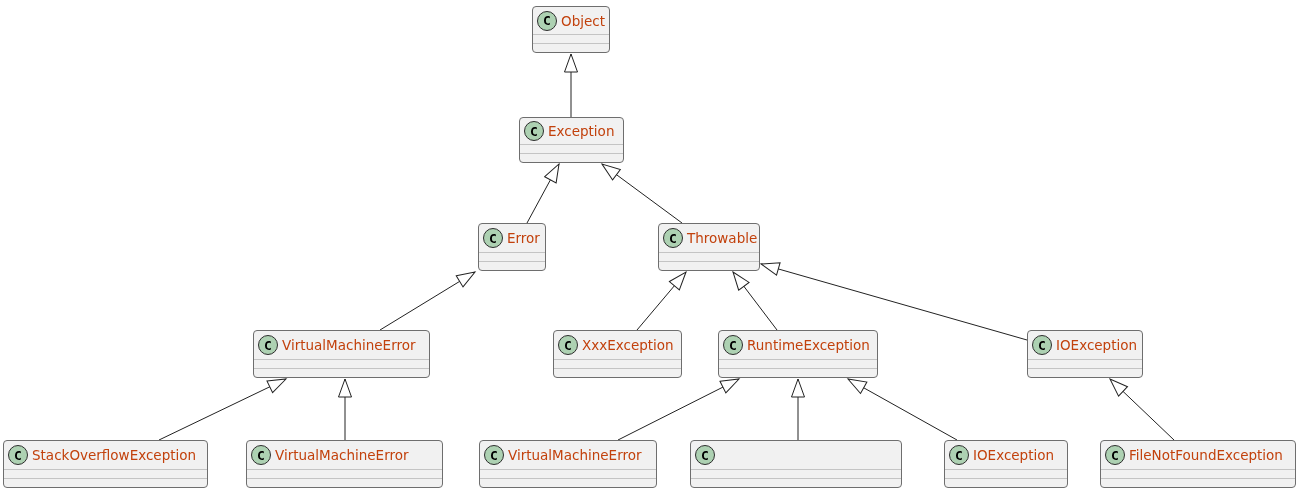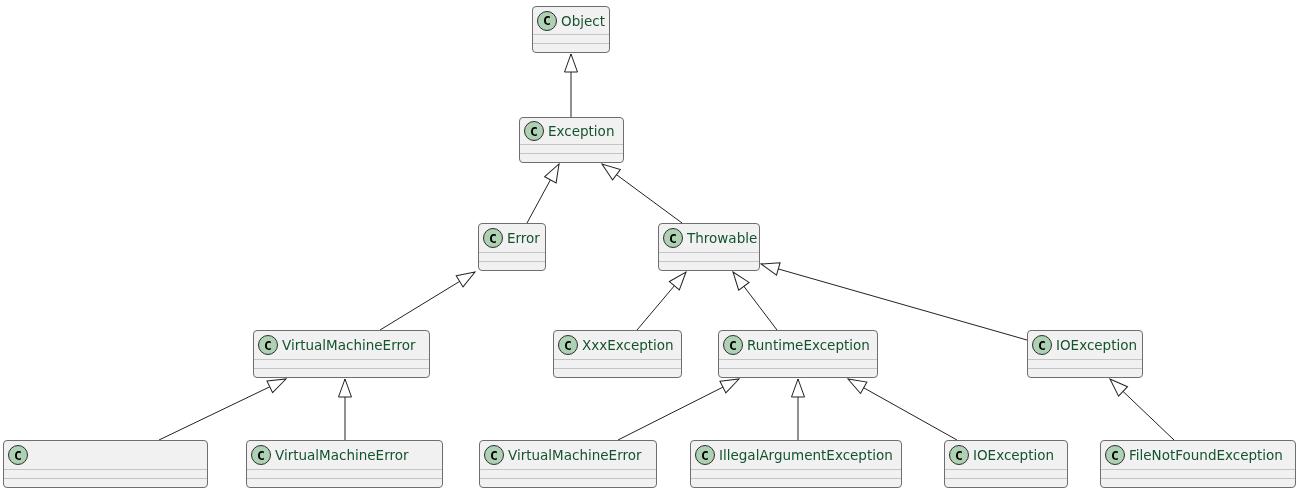--- a/index.html
+++ b/index.html
@@ -52,21 +52,21 @@
     justify-content: center;
     font-family: "DejaVu Sans Mono", "Liberation Mono", monospace;
     font-weight: bold;
     font-size: 13px;
     color: #000;
     flex: 0 0 auto;
   }
   .node .label {
     margin-left: 4px;
     font-size: 13.5px;
-    color: #14532d;
+    color: #c2410c;
   }
   .node .compartment {
     height: 8px;
     flex: 0 0 auto;
     border-top: 1px solid var(--separator, #c4c4c4);
   }
 </style>
 </head>
 <body>
 
@@ -152,20 +152,21 @@
         <div class="title">
           <span class="circle">C</span>
           <span class="label">IOException</span>
         </div>
         <div class="compartment"></div>
         <div class="compartment"></div>
       </div>
       <div class="node" style="left: 3px; top: 440px; width: 205px; height: 48px;">
         <div class="title">
           <span class="circle">C</span>
+          <span class="label">StackOverflowException</span>
         </div>
         <div class="compartment"></div>
         <div class="compartment"></div>
       </div>
       <div class="node" style="left: 246px; top: 440px; width: 197px; height: 48px;">
         <div class="title">
           <span class="circle">C</span>
           <span class="label">VirtualMachineError</span>
         </div>
         <div class="compartment"></div>
@@ -175,21 +176,20 @@
         <div class="title">
           <span class="circle">C</span>
           <span class="label">VirtualMachineError</span>
         </div>
         <div class="compartment"></div>
         <div class="compartment"></div>
       </div>
       <div class="node" style="left: 690px; top: 440px; width: 212px; height: 48px;">
         <div class="title">
           <span class="circle">C</span>
-          <span class="label">IllegalArgumentException</span>
         </div>
         <div class="compartment"></div>
         <div class="compartment"></div>
       </div>
       <div class="node" style="left: 944px; top: 440px; width: 124px; height: 48px;">
         <div class="title">
           <span class="circle">C</span>
           <span class="label">IOException</span>
         </div>
         <div class="compartment"></div>

